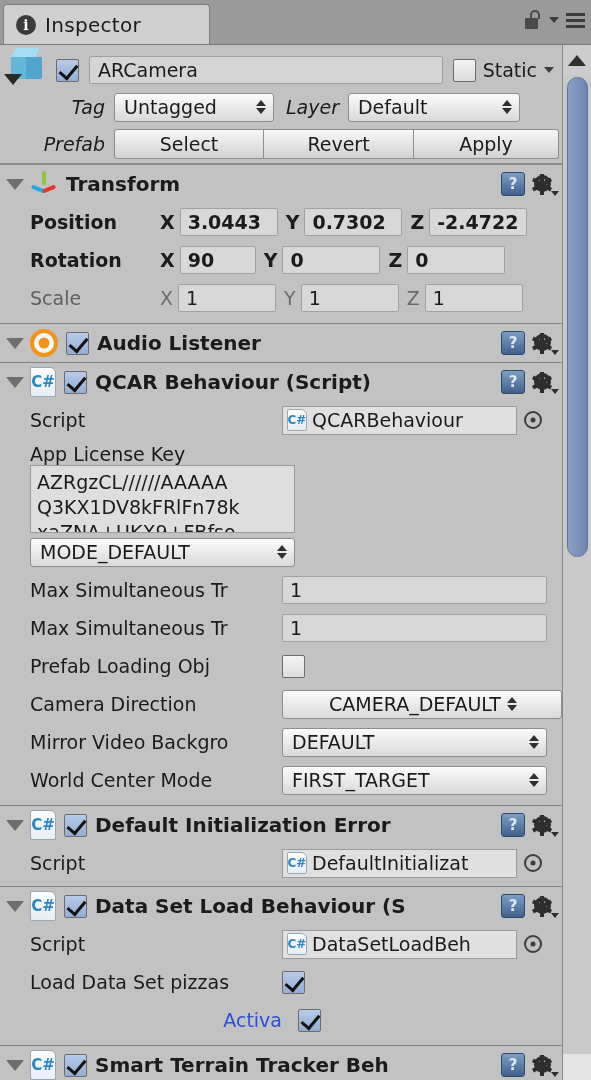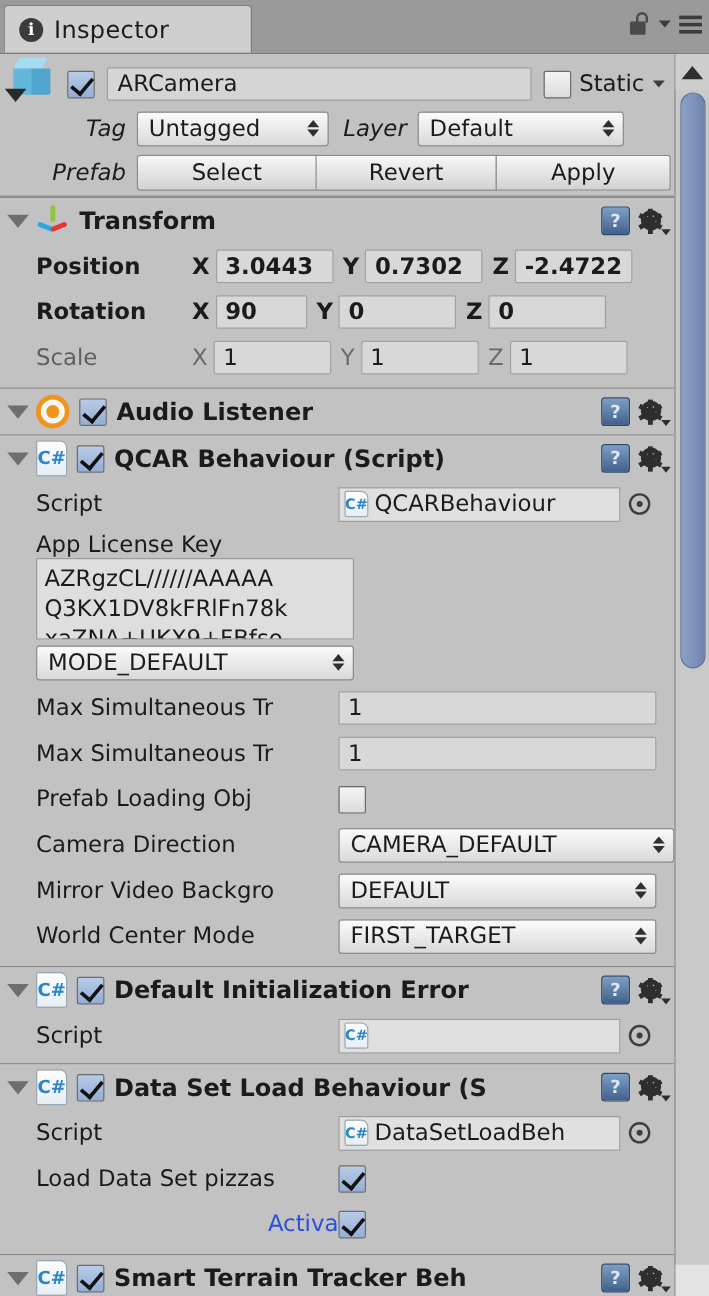--- a/index.html
+++ b/index.html
@@ -645,21 +645,21 @@
       <span class="field" style="width:265px;">1</span>
     </div>
 
     <div class="prow">
       <span class="plabel" style="width:252px;">Prefab Loading Obj</span>
       <span class="chk off"></span>
     </div>
 
     <div class="prow">
       <span class="plabel" style="width:252px;">Camera Direction</span>
-      <span class="popup" style="width:320px;">
+      <span class="popup" style="width:320px;justify-content:center;">
         <span>CAMERA_DEFAULT</span>
         <span class="updown">
             <i class="u"></i>
             <i class="d"></i>
           </span>
       </span>
     </div>
 
     <div class="prow">
       <span class="plabel" style="width:252px;">Mirror Video Backgro</span>
@@ -699,20 +699,21 @@
           <span class="g-ring"></span>
             <span class="gear-arrow"></span>
         </span>
       </span>
     </div>
 
     <div class="prow">
       <span class="plabel" style="width:252px;">Script</span>
       <span class="objfield" style="width:235px;">
         <span class="script-icon">C#</span>
+        <span>DefaultInitializat</span>
       </span>
       <span class="picker"></span>
     </div>
 
     <div class="sep" style="margin-top:4px;"></div>
 
     <div class="comp-head">
       <span class="foldout"></span>
       <span class="script-icon">C#</span>
       <span class="chk on" style="margin-left:8px;"></span>
@@ -737,21 +738,21 @@
       </span>
       <span class="picker"></span>
     </div>
 
     <div class="prow">
       <span class="plabel" style="width:252px;">Load Data Set pizzas</span>
       <span class="chk on"></span>
     </div>
 
     <div class="prow">
-      <span class="plabel blue-label" style="width:252px;text-align:right;padding-right:0;">Activa</span>
+      <span class="plabel blue-label" style="width:252px;text-align:right;padding-right:16px;">Activa</span>
       <span class="chk on"></span>
     </div>
 
     <div class="sep" style="margin-top:6px;"></div>
 
     <div class="comp-head">
       <span class="foldout"></span>
       <span class="script-icon">C#</span>
       <span class="chk on" style="margin-left:8px;"></span>
       <span class="comp-title">Smart Terrain Tracker Beh</span>

